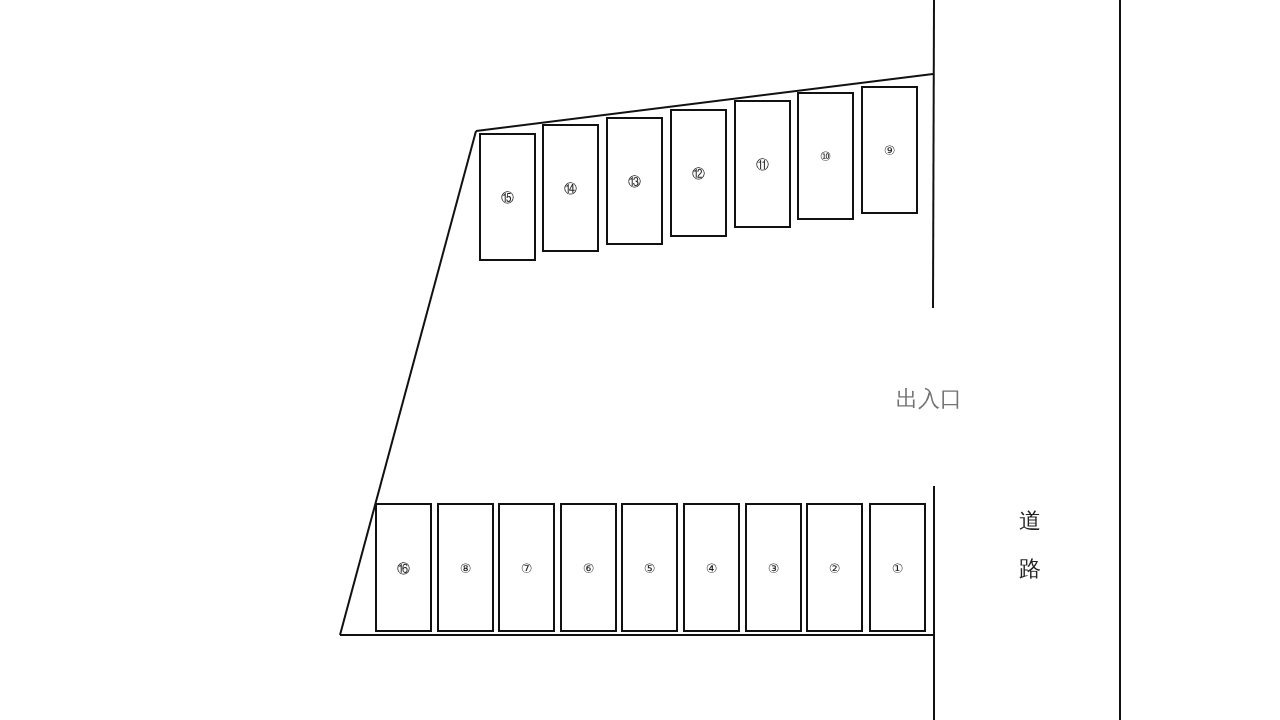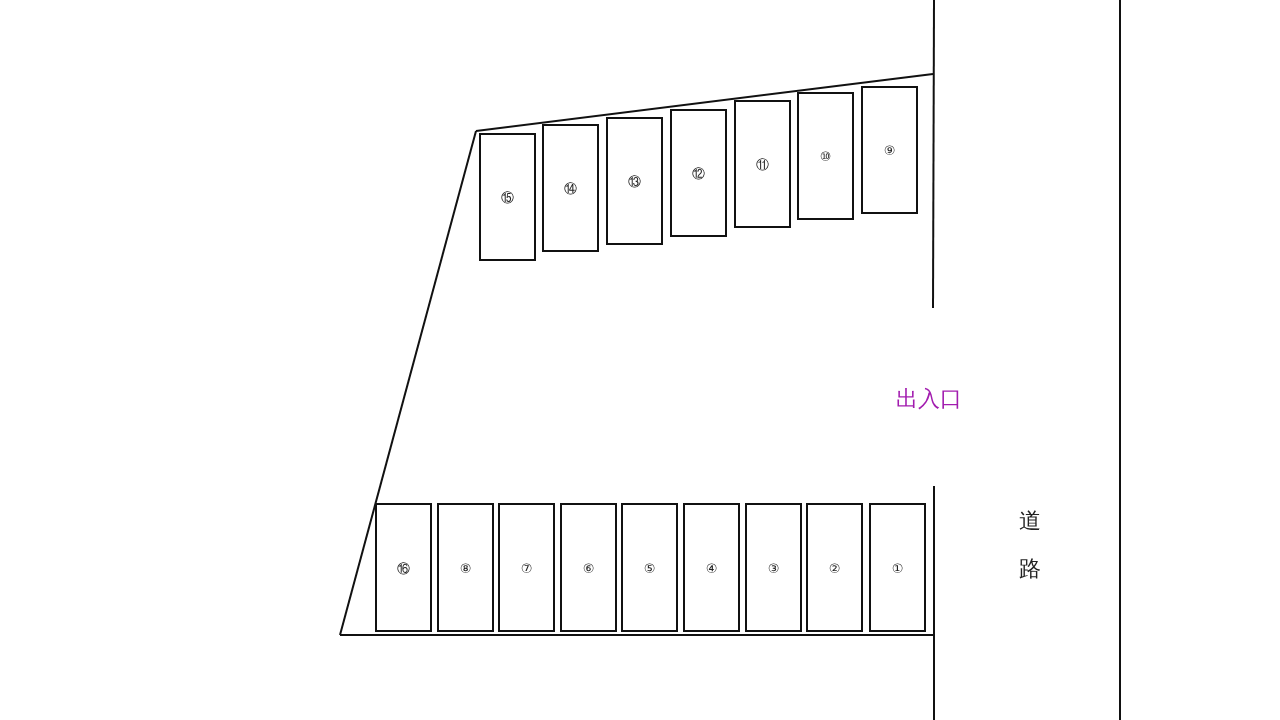--- a/index.html
+++ b/index.html
@@ -1,21 +1,21 @@
 <!DOCTYPE html>
 <html><head>
 <meta charset="utf-8">
 <style>
   html, body { margin:0; padding:0; background:#ffffff; }
   body { width:1280px; height:720px; position:relative; overflow:hidden;
          font-family:"DejaVu Sans", sans-serif; }
   svg.diagram { position:absolute; left:0; top:0; }
   .stall { fill:#ffffff; stroke:#111111; stroke-width:2; }
   .stall-num { font-family:"DejaVu Sans", sans-serif; font-size:13px; fill:#222; }
-  .label { position:absolute; font-family:"DejaVu Sans", sans-serif; color:#a21caf; font-size:22px; }
+  .label { position:absolute; font-family:"DejaVu Sans", sans-serif; color:#737373; font-size:22px; }
   .road-label { position:absolute; font-size:22px; color:#222; width:30px; text-align:center; line-height:48px; }
 </style>
 </head>
 <body>
 
 <svg class="diagram" width="1280" height="720">
 
   <line x1="476" y1="131" x2="933" y2="74" stroke="#111" stroke-width="2"></line>
   <line x1="476" y1="131" x2="340" y2="635" stroke="#111" stroke-width="2"></line>
   <line x1="340" y1="635" x2="934" y2="635" stroke="#111" stroke-width="2"></line>

